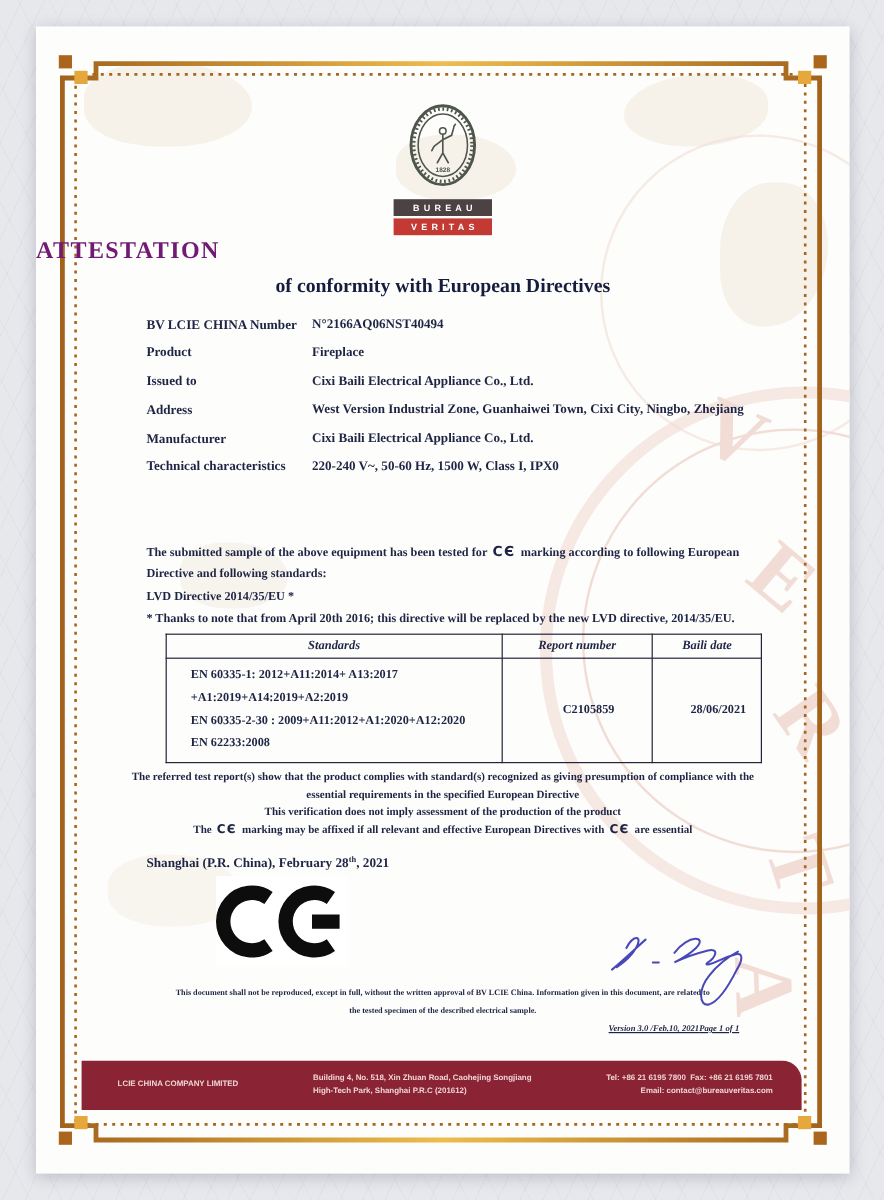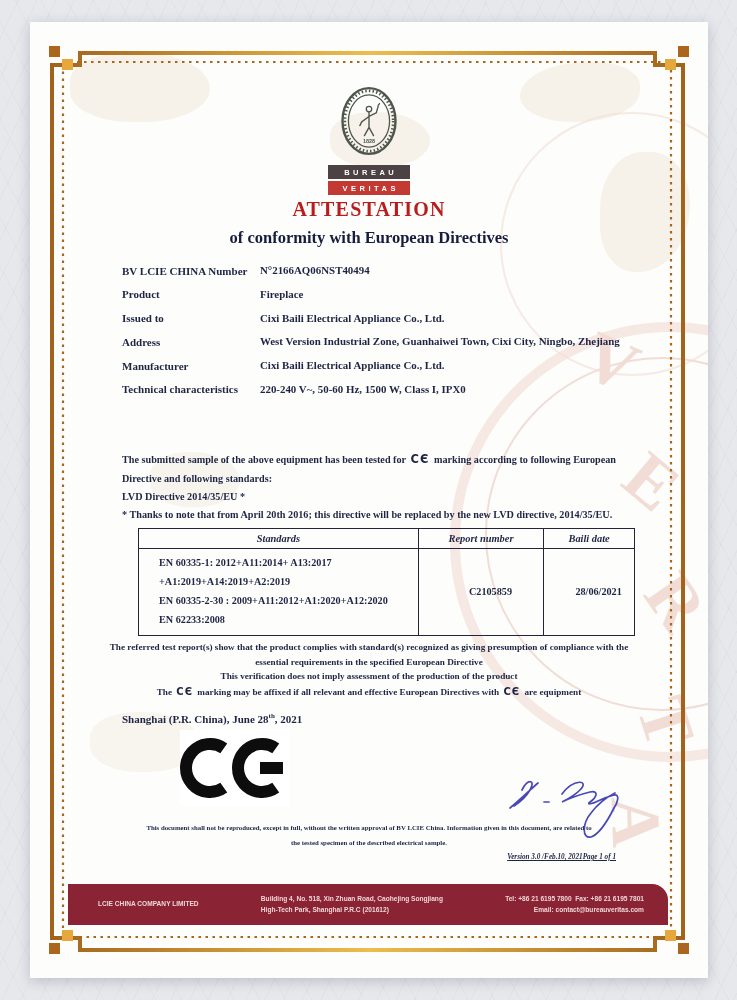--- a/index.html
+++ b/index.html
@@ -27,22 +27,22 @@
   
   .frame{position:absolute;left:0;top:0;}
   
   .logo-wrap{left:0;right:0;top:62px;text-align:center;}
   .banner{width:82px;margin:0 auto;color:#fff;font-family:"Liberation Sans",sans-serif;
           font-weight:bold;font-size:7.5px;letter-spacing:3.5px;text-indent:3.5px;
           padding:3px 0 2px 0;}
   .banner.b1{background:#4d4243;margin-top:3px;}
   .banner.b2{background:#c23a33;margin-top:2px;}
   
-  .title{left:0;right:0;top:176px;text-align:center;font-size:20px;font-weight:bold;
-         color:#b91c1c;letter-spacing:1.2px;}
+  .title{left:0;right:0;top:176px;text-align:left;font-size:20px;font-weight:bold;
+         color:#701a75;letter-spacing:1.2px;}
   .subtitle{left:0;right:0;top:206px;text-align:center;font-size:16.5px;font-weight:bold;color:#151c3e;}
   
   .fields{left:92px;right:58px;top:241px;color:#1e2444;}
   .frow{display:flex;align-items:center;margin-bottom:8.5px;}
   .flabel{width:138px;flex-shrink:0;font-size:11px;font-weight:bold;}
   .fvalue{font-size:10.9px;font-weight:bold;line-height:1.4;}
   
   .intro{left:92px;right:58px;top:427px;color:#1e2444;font-size:10.2px;font-weight:bold;line-height:1.8;}
   .intro div{white-space:nowrap;}
   .ce-inline{font-family:"DejaVu Sans",sans-serif;font-weight:bold;letter-spacing:1px;font-size:11.5px;padding:0 2px;}
@@ -202,26 +202,26 @@
 
   <div class="abs statement">
     <div>The referred test report(s) show that the product complies with standard(s) recognized as giving presumption of compliance with the</div>
     <div>essential requirements in the specified European Directive</div>
     <div>This verification does not imply assessment of the production of the product</div>
     <div>
       <span>The</span>
       <span class="ce-inline">CЄ</span>
       <span>marking may be affixed if all relevant and effective European Directives with</span>
       <span class="ce-inline">CЄ</span>
-      <span>are equipment</span>
+      <span>are essential</span>
     </div>
   </div>
 
   <div class="abs dateline">
-    <span>Shanghai (P.R. China), June 28</span><sup>th</sup><span>, 2021</span>
+    <span>Shanghai (P.R. China), February 28</span><sup>th</sup><span>, 2021</span>
   </div>
 
   <div class="abs ce-big">
     <svg width="110" height="76" viewBox="0 0 110 76">
       <path d="M43.77 18.34 A24 24 0 1 0 43.77 57.66" fill="none" stroke="#0d0d0d" stroke-width="12"></path>
       <path d="M95.77 18.34 A24 24 0 1 0 95.77 57.66" fill="none" stroke="#0d0d0d" stroke-width="12"></path>
       <path d="M80 38 H103" stroke="#0d0d0d" stroke-width="12"></path>
     </svg>
   </div>
 

